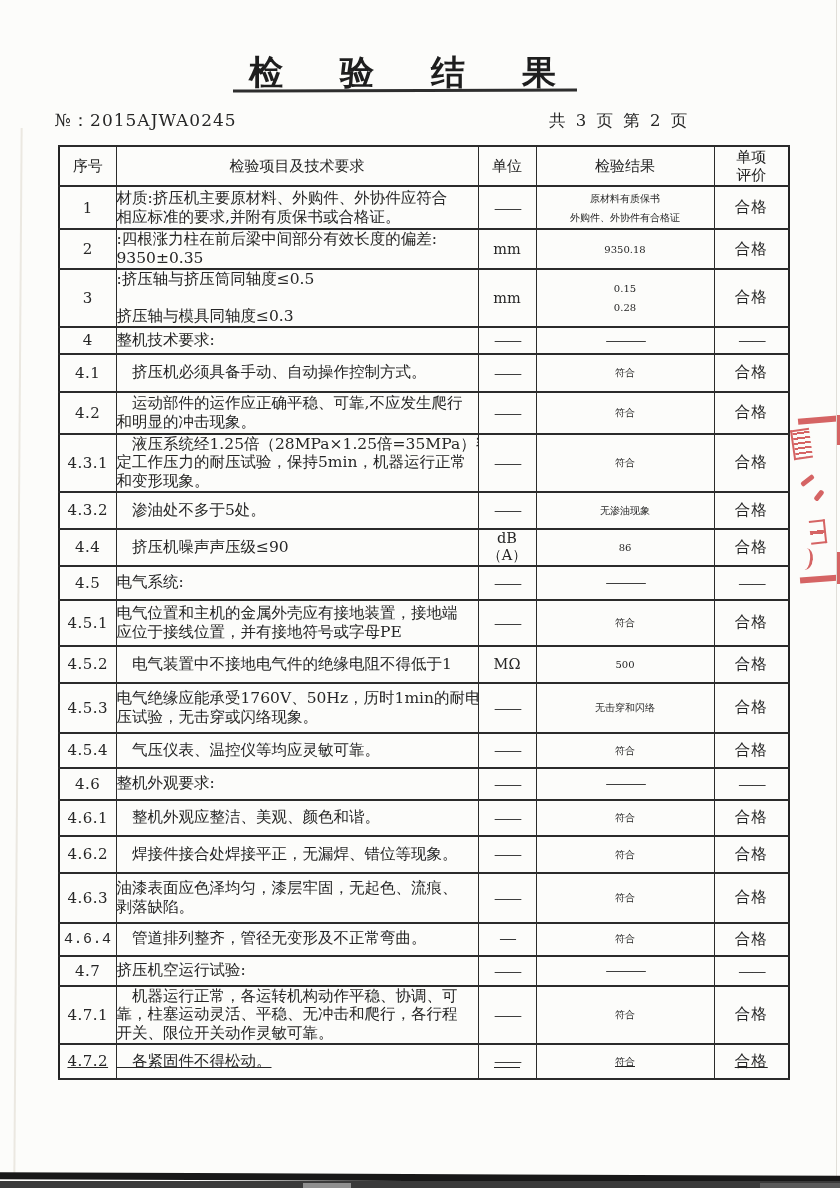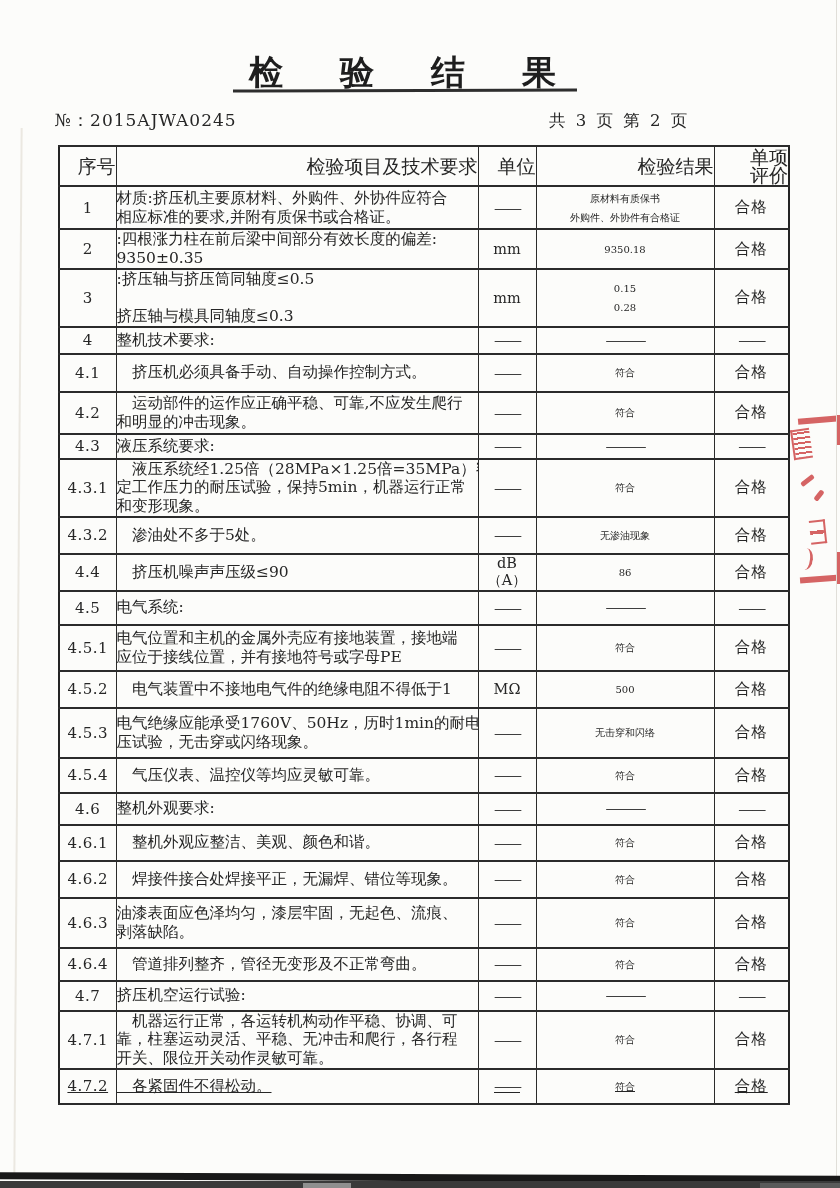--- a/index.html
+++ b/index.html
@@ -15,21 +15,21 @@
   .page-info{position:absolute;left:549px;top:110px;font-size:16.5px;letter-spacing:2.5px;}
 
   
   table.results{position:absolute;left:58px;top:145px;width:730px;
         border-collapse:collapse;table-layout:fixed;}
   table.results{border:2.4px solid #242424;}
   .results th,.results td{border-left:1.6px solid #2b2b2b;border-right:1.6px solid #2b2b2b;
         border-top:2.1px solid #2b2b2b;border-bottom:2.1px solid #2b2b2b;
         padding:0;vertical-align:middle;font-weight:400;}
   thead tr{height:40px;}
-  .hcell{font-size:19px;text-align:right;}
+  .hcell{font-size:15px;text-align:center;}
   .hcell .ln{line-height:18px;}
   .no-cell{font-size:15px;text-align:center;letter-spacing:0.5px;}
   .item-cell{padding:1px 3px 1px 5px;text-align:left;}
   .item-cell .ln{font-size:15.5px;line-height:18.6px;min-height:18.6px;
         white-space:nowrap;overflow:hidden;}
   .unit-cell{font-size:14.5px;text-align:center;}
   .result-cell{text-align:center;}
   .result-cell .ln{font-size:10px;line-height:19px;}
   .eval-cell{font-size:15.5px;text-align:center;letter-spacing:1px;}
   .ln.dash{letter-spacing:-2px;font-size:15px;color:#383838;}
@@ -194,35 +194,20 @@
           <td class="unit-cell">
             <div class="ln dash">——</div>
           </td>
           <td class="result-cell">
             <div class="ln">符合</div>
           </td>
           <td class="eval-cell">
             <div class="ln">合格</div>
           </td>
         </tr>
-        <tr style="height: 25px;">
-          <td class="no-cell">4.3</td>
-          <td class="item-cell">
-            <div class="ln">液压系统要求:</div>
-          </td>
-          <td class="unit-cell">
-            <div class="ln dash">——</div>
-          </td>
-          <td class="result-cell">
-            <div class="ln dash">———</div>
-          </td>
-          <td class="eval-cell">
-            <div class="ln dash">——</div>
-          </td>
-        </tr>
         <tr style="height: 58px;">
           <td class="no-cell">4.3.1</td>
           <td class="item-cell">
             <div class="ln">　液压系统经1.25倍（28MPa×1.25倍=35MPa）额</div>
             <div class="ln">定工作压力的耐压试验，保持5min，机器运行正常</div>
             <div class="ln">和变形现象。</div>
           </td>
           <td class="unit-cell">
             <div class="ln dash">——</div>
           </td>
@@ -394,21 +379,21 @@
           <td class="unit-cell">
             <div class="ln dash">——</div>
           </td>
           <td class="result-cell">
             <div class="ln">符合</div>
           </td>
           <td class="eval-cell">
             <div class="ln">合格</div>
           </td>
         </tr>
-        <tr style="height: 33px;">
+        <tr style="height: 33px; font-family: Liberation Mono, monospace;">
           <td class="no-cell">4.6.4</td>
           <td class="item-cell">
             <div class="ln">　管道排列整齐，管径无变形及不正常弯曲。</div>
           </td>
           <td class="unit-cell">
             <div class="ln dash">——</div>
           </td>
           <td class="result-cell">
             <div class="ln">符合</div>
           </td>

